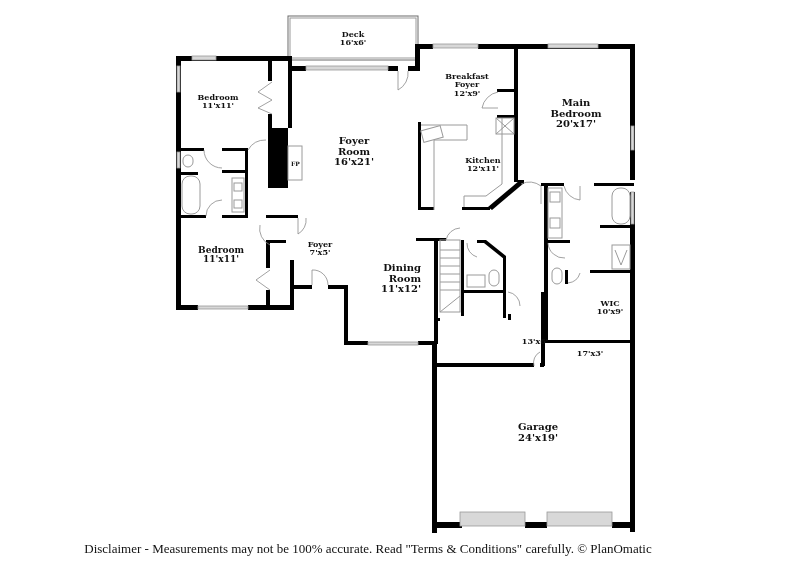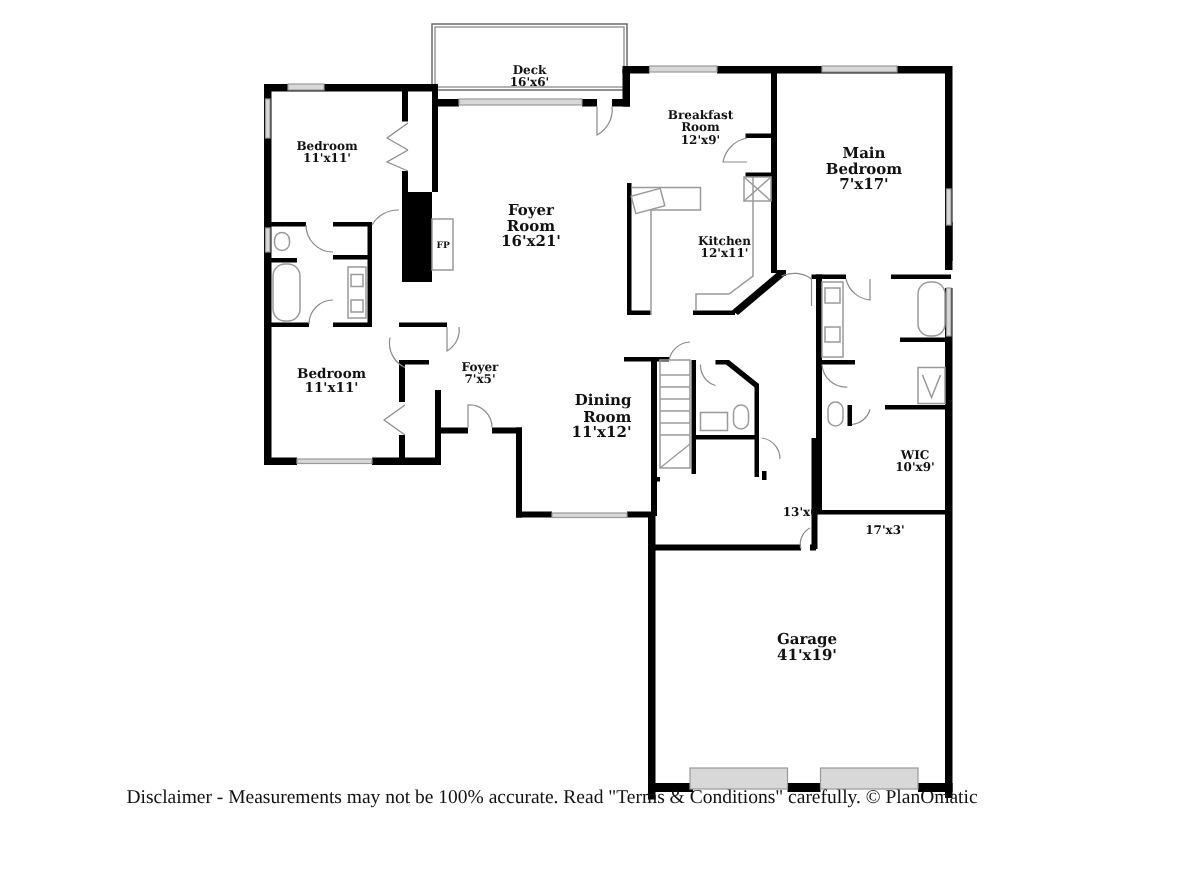--- a/index.html
+++ b/index.html
@@ -10,21 +10,21 @@
   .thin-dark { fill: none; stroke: #6a6a6a; stroke-width: 1; }
   .win { fill: #d8d8d8; stroke: #9a9a9a; stroke-width: 0.8; }
   .door { fill: none; stroke: #8a8a8a; stroke-width: 0.8; }
   .label { position: absolute; text-align: center; color: #111; font-family: "DejaVu Serif", serif; font-weight: bold; line-height: 1.05; transform: translateX(-50%); white-space: nowrap; }
   .label .name { display: block; }
   .label .dim { display: block; font-weight: bold; }
   .lg { font-size: 10px; }
   .md { font-size: 9px; }
   .sm { font-size: 8px; }
   .fp { position: absolute; font-size: 6px; font-weight: bold; color: #111; font-family: "DejaVu Serif", serif; }
-  .disclaimer { position: absolute; left: 0; width: 736px; top: 523px; text-align: center; font-family: "Liberation Serif", serif; font-size: 13px; color: #111; }
+  .disclaimer { position: absolute; left: 0; width: 736px; top: 541px; text-align: center; font-family: "Liberation Serif", serif; font-size: 13px; color: #111; }
 </style>
 </head>
 <body>
 
 <svg id="plan" viewBox="0 0 800 582" xmlns="http://www.w3.org/2000/svg">
 
   <g>
     <rect x="288" y="16" width="130" height="44" class="thin-dark"></rect>
     <rect x="290" y="18" width="126" height="40" class="thin"></rect>
   </g>
@@ -188,39 +188,39 @@
     <path class="door" d="M206 216 A16 16 0 0 1 222 200"></path>
     <path class="door" d="M446 240 A15 15 0 0 1 460 228"></path>
     <path class="door" d="M467 243 A14 14 0 0 0 477 257"></path>
     <path class="door" d="M508 292 A14 14 0 0 1 520 306"></path>
     <path class="door" d="M534 366 A12 12 0 0 1 540 352"></path>
     <path class="door" d="M548 243 A16 16 0 0 0 565 258"></path>
     <path class="door" d="M568 283 A14 14 0 0 0 580 273"></path>
   </g>
 </svg>
 
-<div class="label sm" style="left:353px; top:42px;">
+<div class="label sm" style="left:353px; top:30px;">
   <span class="name">Deck</span>
   <span class="dim">16'x6'</span>
 </div>
 <div class="label sm" style="left:218px; top:93px;">
   <span class="name">Bedroom</span>
   <span class="dim">11'x11'</span>
 </div>
 <div class="label lg" style="left:354px; top:136px; width:60px; white-space:normal;">
   <span class="name">Foyer Room</span>
   <span class="dim">16'x21'</span>
 </div>
 <div class="label sm" style="left:467px; top:72px; width:50px; white-space:normal;">
-  <span class="name">Breakfast Room</span>
+  <span class="name">Breakfast Foyer</span>
   <span class="dim">12'x9'</span>
 </div>
 <div class="label lg" style="left:576px; top:98px; width:70px; white-space:normal;">
   <span class="name">Main Bedroom</span>
-  <span class="dim">7'x17'</span>
+  <span class="dim">20'x17'</span>
 </div>
 <div class="label sm" style="left:483px; top:156px;">
   <span class="name">Kitchen</span>
   <span class="dim">12'x11'</span>
 </div>
 <div class="label md" style="left:221px; top:246px;">
   <span class="name">Bedroom</span>
   <span class="dim">11'x11'</span>
 </div>
 <div class="label sm" style="left:320px; top:240px;">
@@ -236,18 +236,18 @@
   <span class="dim">10'x9'</span>
 </div>
 <div class="label sm" style="left:491px; top:337px;margin-left:44px;">
   <span class="dim">13'x6'</span>
 </div>
 <div class="label sm" style="left:590px; top:349px;">
   <span class="dim">17'x3'</span>
 </div>
 <div class="label lg" style="left:538px; top:422px;">
   <span class="name">Garage</span>
-  <span class="dim">41'x19'</span>
+  <span class="dim">24'x19'</span>
 </div>
 
 <div class="fp" style="left:291px; top:160px;">FP</div>
 
 <div class="disclaimer">Disclaimer - Measurements may not be 100% accurate. Read "Terms &amp; Conditions" carefully. © PlanOmatic</div>
 
 </body></html>

